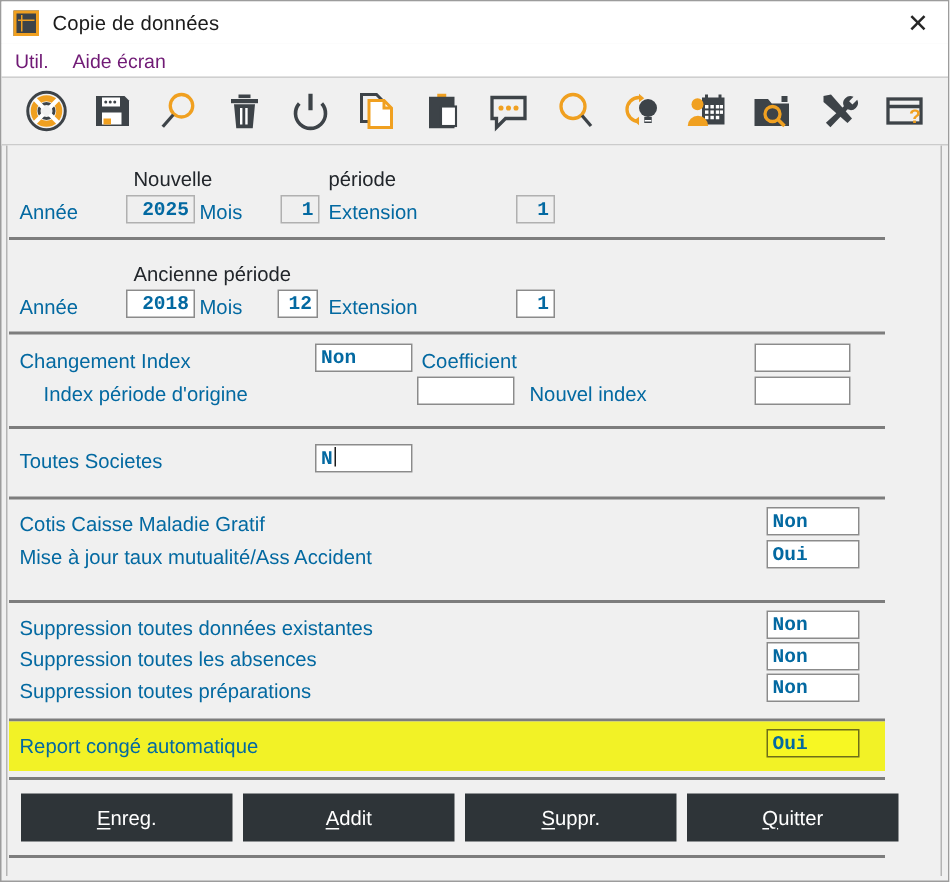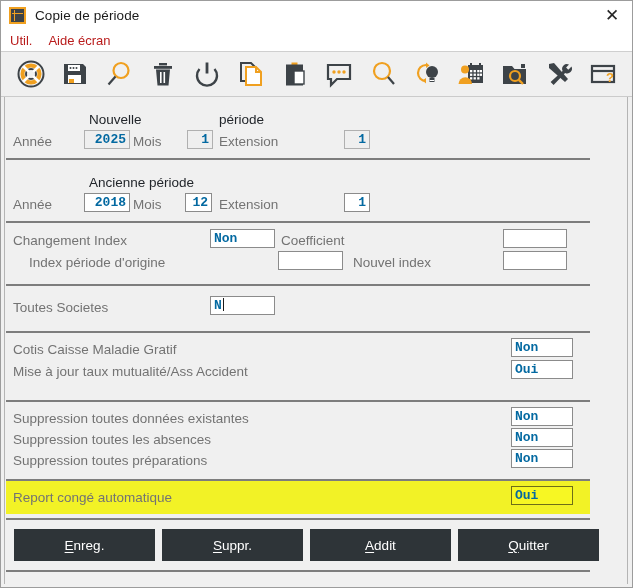--- a/index.html
+++ b/index.html
@@ -63,21 +63,21 @@
 
   
   .menubar {
     height: 22px;
     background: #ffffff;
     display: flex;
     align-items: center;
     padding-left: 9px;
     box-sizing: border-box;
     font-size: 13px;
-    color: #b91c1c;
+    color: #701a75;
   }
   .menubar .mi { margin-right: 16px; }
 
   
   .toolbar {
     height: 46px;
     background: #f0f0f0;
     border-top: 1px solid #cfcfcf;
     border-bottom: 1px solid #cbcbcb;
     display: flex;
@@ -107,21 +107,21 @@
     height: 2px;
     background: #7d7d7d;
     margin: 0 1px 0 1px;
     width: 584px;
   }
   .group { position: relative; }
 
   .lbl {
     position: absolute;
     font-size: 13.5px;
-    color: #737373;
+    color: #0369a1;
     white-space: nowrap;
     line-height: 21px;
   }
   .hdr {
     position: absolute;
     font-size: 13.5px;
     color: #22262b;
     white-space: nowrap;
     line-height: 18px;
   }
@@ -187,21 +187,21 @@
   }
   .btn u { text-underline-offset: 2px; }
 </style>
 </head>
 <body>
 
 <div id="app">
 
   <div class="titlebar">
     <div class="app-icon"></div>
-    <div class="title-text">Copie de période</div>
+    <div class="title-text">Copie de données</div>
     <div class="close-btn">✕</div>
   </div>
 
   <div class="menubar">
     <div class="mi">Util.</div>
     <div class="mi">Aide écran</div>
   </div>
 
   <div class="toolbar">
 
@@ -425,24 +425,24 @@
     </div>
 
     <div class="sep"></div>
 
     <div class="group" style="height:50px;">
       <div class="btnbar" style="top:9px;">
         <div class="btn">
             <span><u>E</u><span>nreg.</span></span>
           </div>
         <div class="btn">
-            <span><u>S</u><span>uppr.</span></span>
+            <span><u>A</u><span>ddit</span></span>
           </div>
         <div class="btn">
-            <span><u>A</u><span>ddit</span></span>
+            <span><u>S</u><span>uppr.</span></span>
           </div>
         <div class="btn">
             <span><u>Q</u><span>uitter</span></span>
           </div>
       </div>
     </div>
 
     <div class="sep"></div>
 
   </div>

